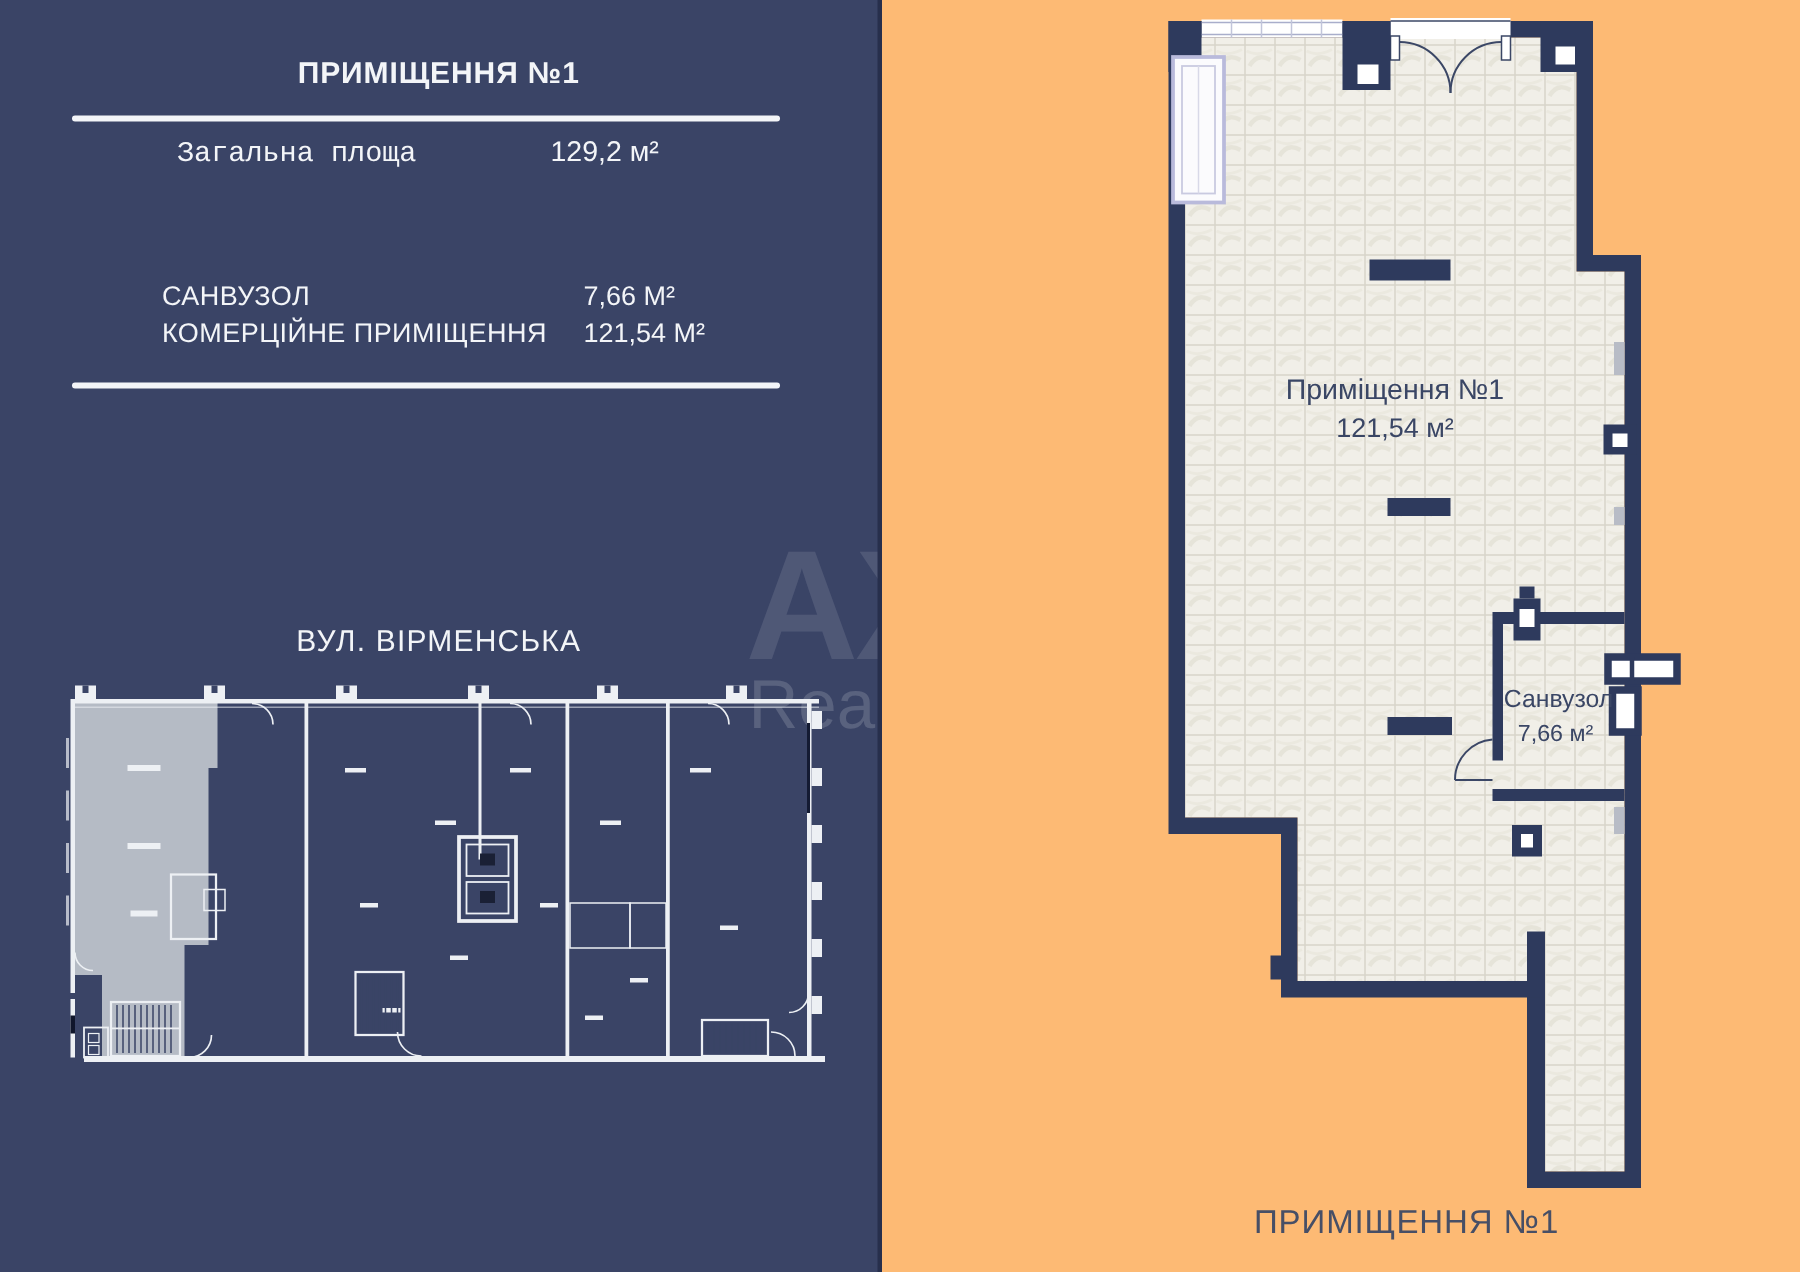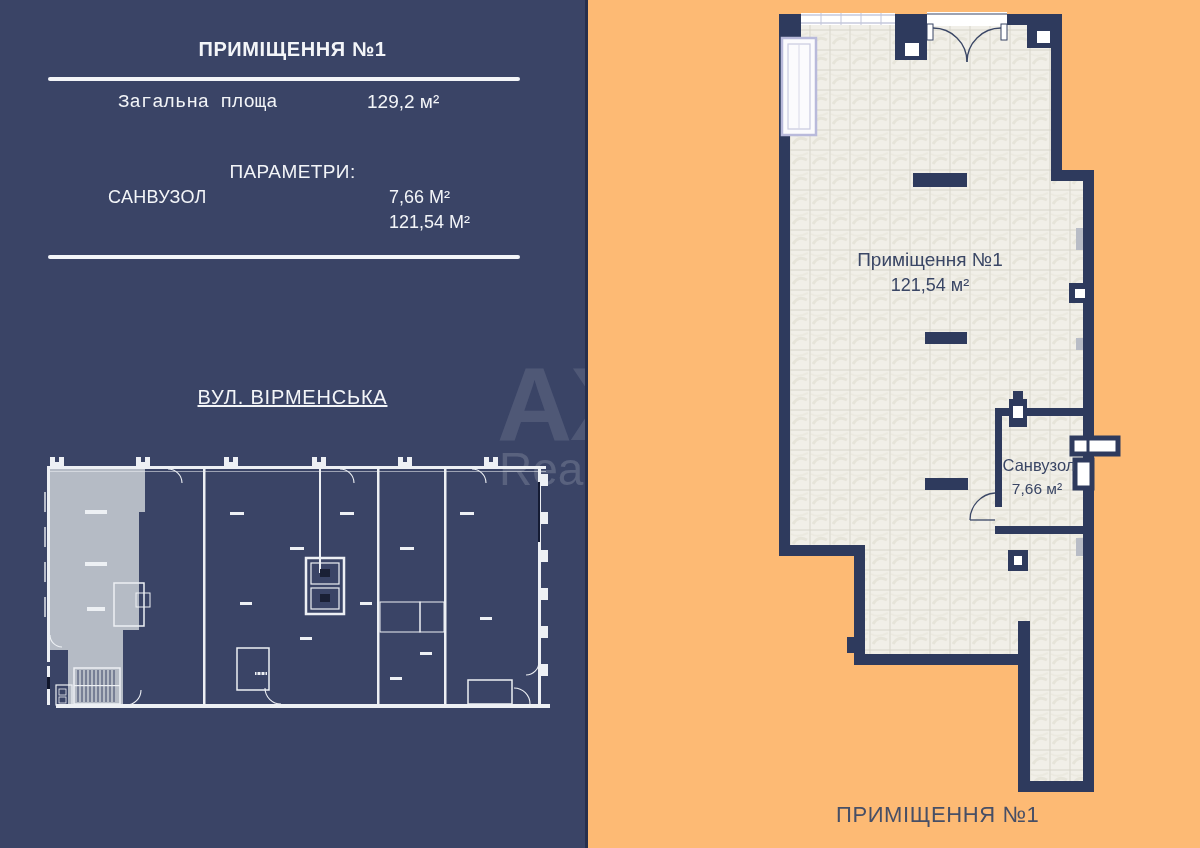--- a/index.html
+++ b/index.html
@@ -12,21 +12,21 @@
   #panel-title{left:0;top:38px;width:585px;text-align:center;font-size:20px;font-weight:600;letter-spacing:.6px;}
   .divider{position:absolute;left:48px;width:472px;height:4px;background:#f3f5f8;border-radius:2px;}
   #divider1{top:77px;} #divider2{top:255px;}
   #total-label{left:118px;top:91px;font-size:19px;font-family:Liberation Mono, monospace;}
   #total-value{left:367px;top:91px;font-size:19px;}
   #params-heading{left:0;top:161px;width:585px;text-align:center;font-size:19px;letter-spacing:.4px;}
   .param-label{font-size:18px;letter-spacing:.3px;}
   .param-value{font-size:18px;}
   #p0l{left:108px;top:187px;} #p0v{left:389px;top:187px;}
   #p1l{left:108px;top:212px;} #p1v{left:389px;top:212px;}
-  #street-label{left:0;top:386px;width:585px;text-align:center;font-size:20px;letter-spacing:.8px;text-decoration:underline;}
+  #street-label{left:0;top:417px;width:585px;text-align:center;font-size:20px;letter-spacing:.8px;}
   
   #wm1{position:absolute;left:497px;top:352px;font-size:104px;line-height:1;font-weight:700;
        color:rgba(255,255,255,0.11);letter-spacing:-2px;}
   #wm2{position:absolute;left:499px;top:446px;font-size:46px;line-height:1;font-weight:300;
        color:rgba(255,255,255,0.16);}
   #overview-svg{position:absolute;left:40px;top:452px;}
   
   #plan-svg{position:absolute;left:770px;top:10px;}
   #plan-caption{position:absolute;left:836px;top:802px;font-size:22px;color:#474f66;
                 letter-spacing:.6px;white-space:nowrap;}
@@ -38,23 +38,23 @@
 <div id="stage">
 
   <div id="panel">
 
     <div id="panel-title" class="ptext">ПРИМІЩЕННЯ №1</div>
     <div id="divider1" class="divider"></div>
 
     <div id="total-label" class="ptext">Загальна площа</div>
     <div id="total-value" class="ptext">129,2 м²</div>
 
-    <div id="params-heading" class="ptext">ПАРАМЕТРИ:</div>
     <div id="p0l" class="ptext param-label">САНВУЗОЛ</div>
     <div id="p0v" class="ptext param-value">7,66 М²</div>
+    <div id="p1l" class="ptext param-label">КОМЕРЦІЙНЕ ПРИМІЩЕННЯ</div>
     <div id="p1v" class="ptext param-value">121,54 М²</div>
 
     <div id="divider2" class="divider"></div>
 
     <div id="street-label" class="ptext">ВУЛ. ВІРМЕНСЬКА</div>
 
     <div id="wm1">AX</div>
     <div id="wm2">Real</div>
 
     <svg id="overview-svg" width="520" height="288" viewBox="0 0 520 288">

